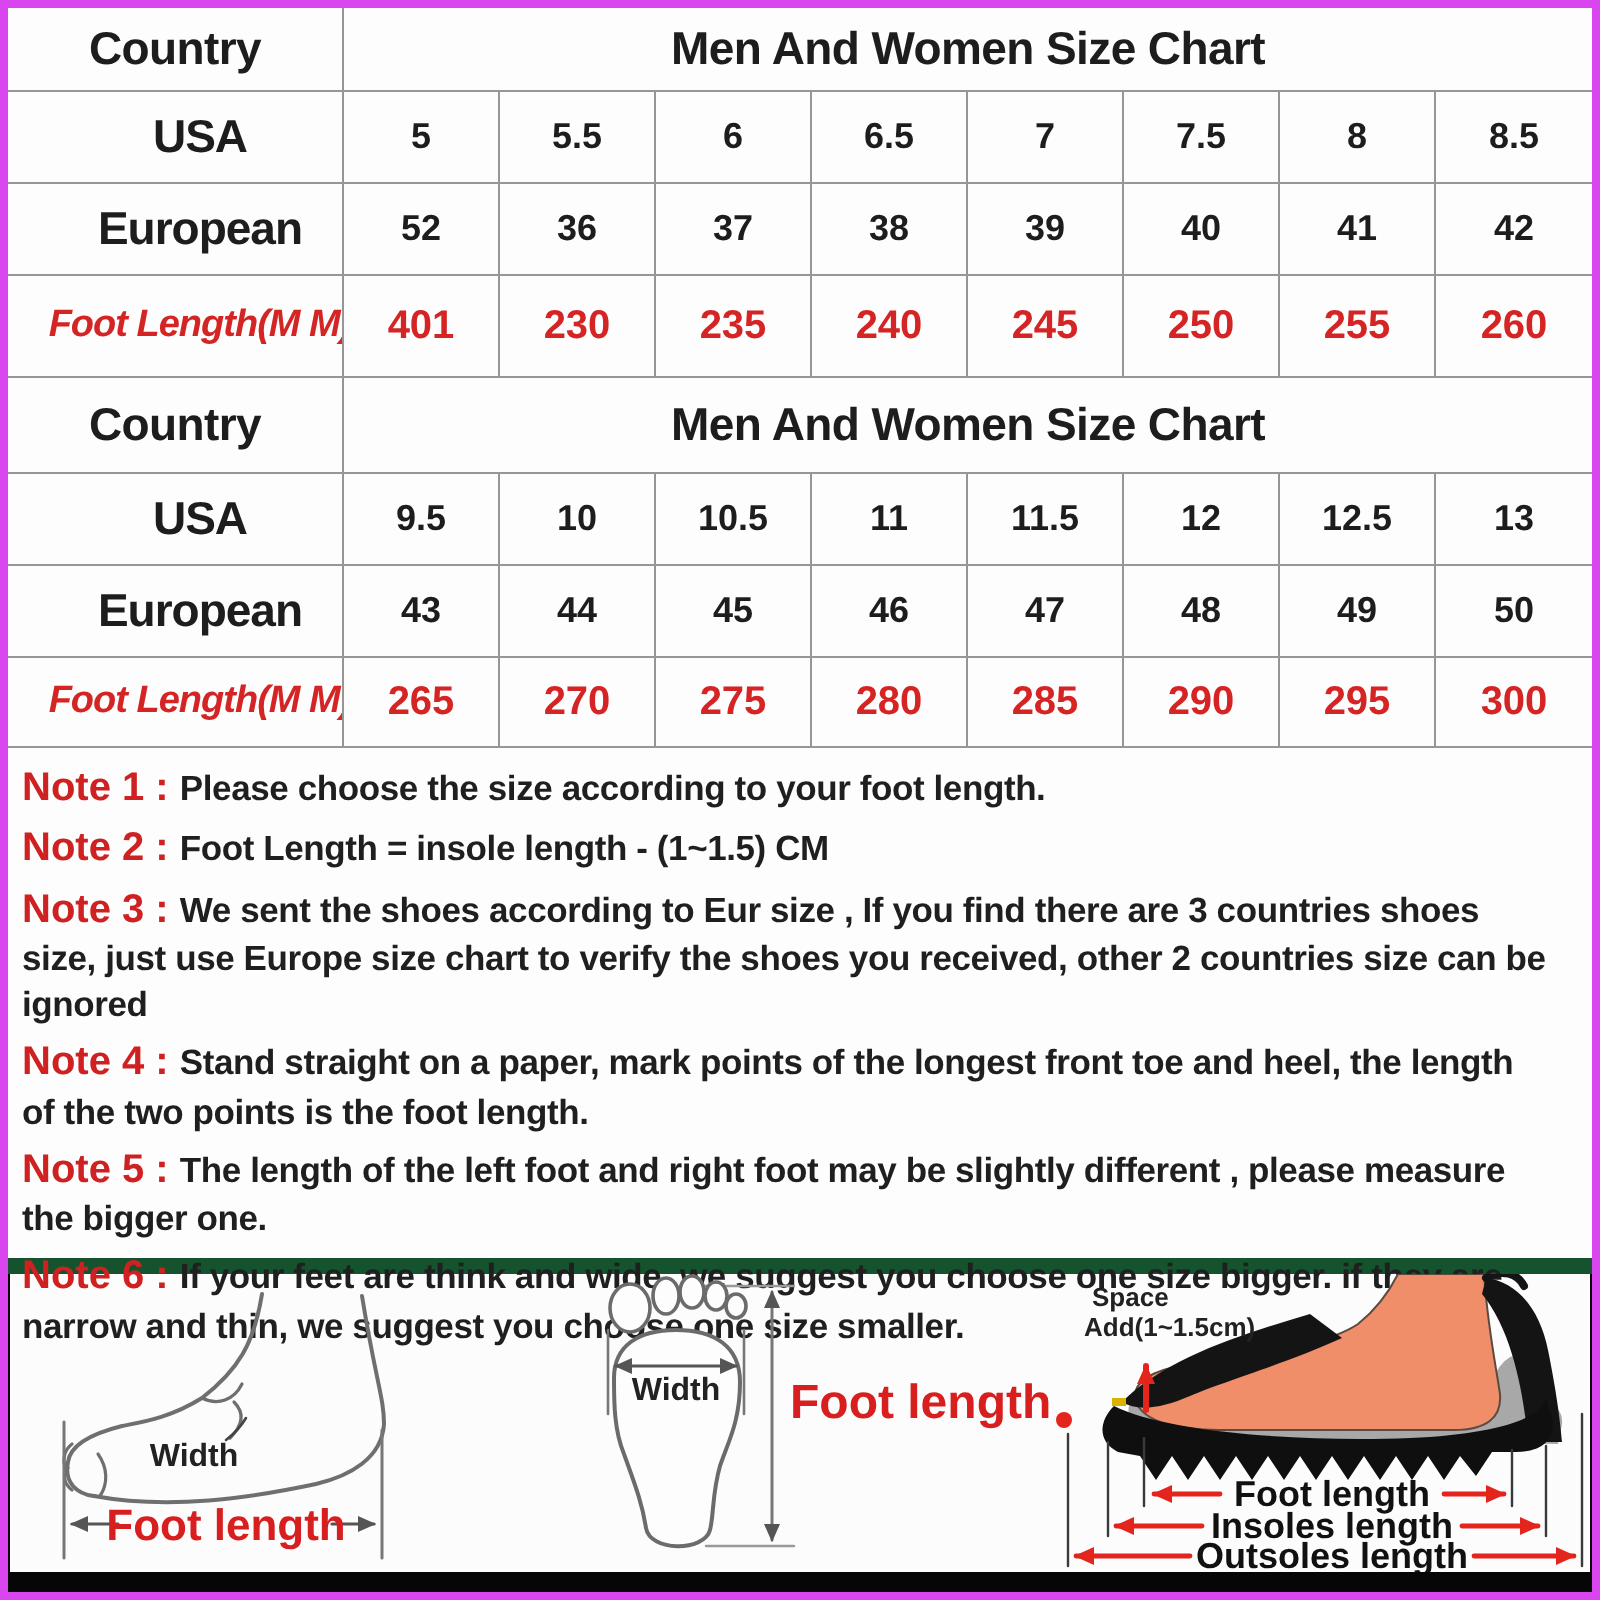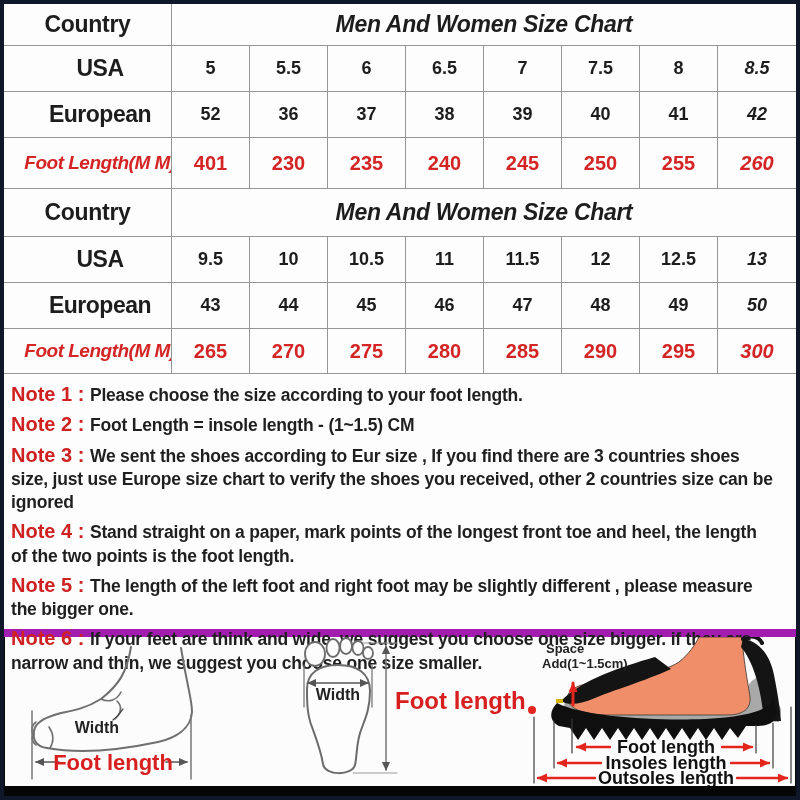--- a/index.html
+++ b/index.html
@@ -1,27 +1,27 @@
 <!DOCTYPE html>
 <html><head>
 <meta charset="utf-8">
 <style>
   html,body{margin:0;padding:0;background:#ffffff;}
   body{width:800px;height:800px;font-family:"Liberation Sans","DejaVu Sans",sans-serif;}
   .sheet{position:relative;width:800px;height:800px;box-sizing:border-box;
-         border:4px solid #0f172a;background:#a21caf;overflow:hidden;}
+         border:4px solid #d946ef;background:#14532d;overflow:hidden;}
 
   
   .size-table{display:grid;grid-template-columns:168px repeat(8,1fr);
               grid-template-rows:42px 46px 46px 51px;background:#fdfdfd;}
   .size-table.t2{grid-template-rows:48px 46px 46px 45px;}
   .cell{display:flex;align-items:center;justify-content:center;
         border-right:1px solid #969696;border-bottom:1px solid #969696;
         font-weight:bold;color:#1d1d1d;white-space:nowrap;overflow:hidden;}
-  .cell.lastcol{border-right:none;font-style:italic;}
+  .cell.lastcol{border-right:none;}
   .hdr{font-size:23px;letter-spacing:-0.3px;}
   .hdr-span{grid-column:2 / -1;}
   .rowlabel{font-size:23px;letter-spacing:-0.5px;padding-left:25px;}
   .rowlabel.red{font-size:19px;color:#d42424;font-style:italic;}
   .val{font-size:18px;}
   .val.red{font-size:20px;color:#d42424;}
 
   
   .notes{height:255px;box-sizing:border-box;padding:7px 8px 0 7px;background:#fdfdfd;}
   .note{margin:0 12px 4px 0;font-size:17.5px;line-height:1.32;font-weight:bold;

